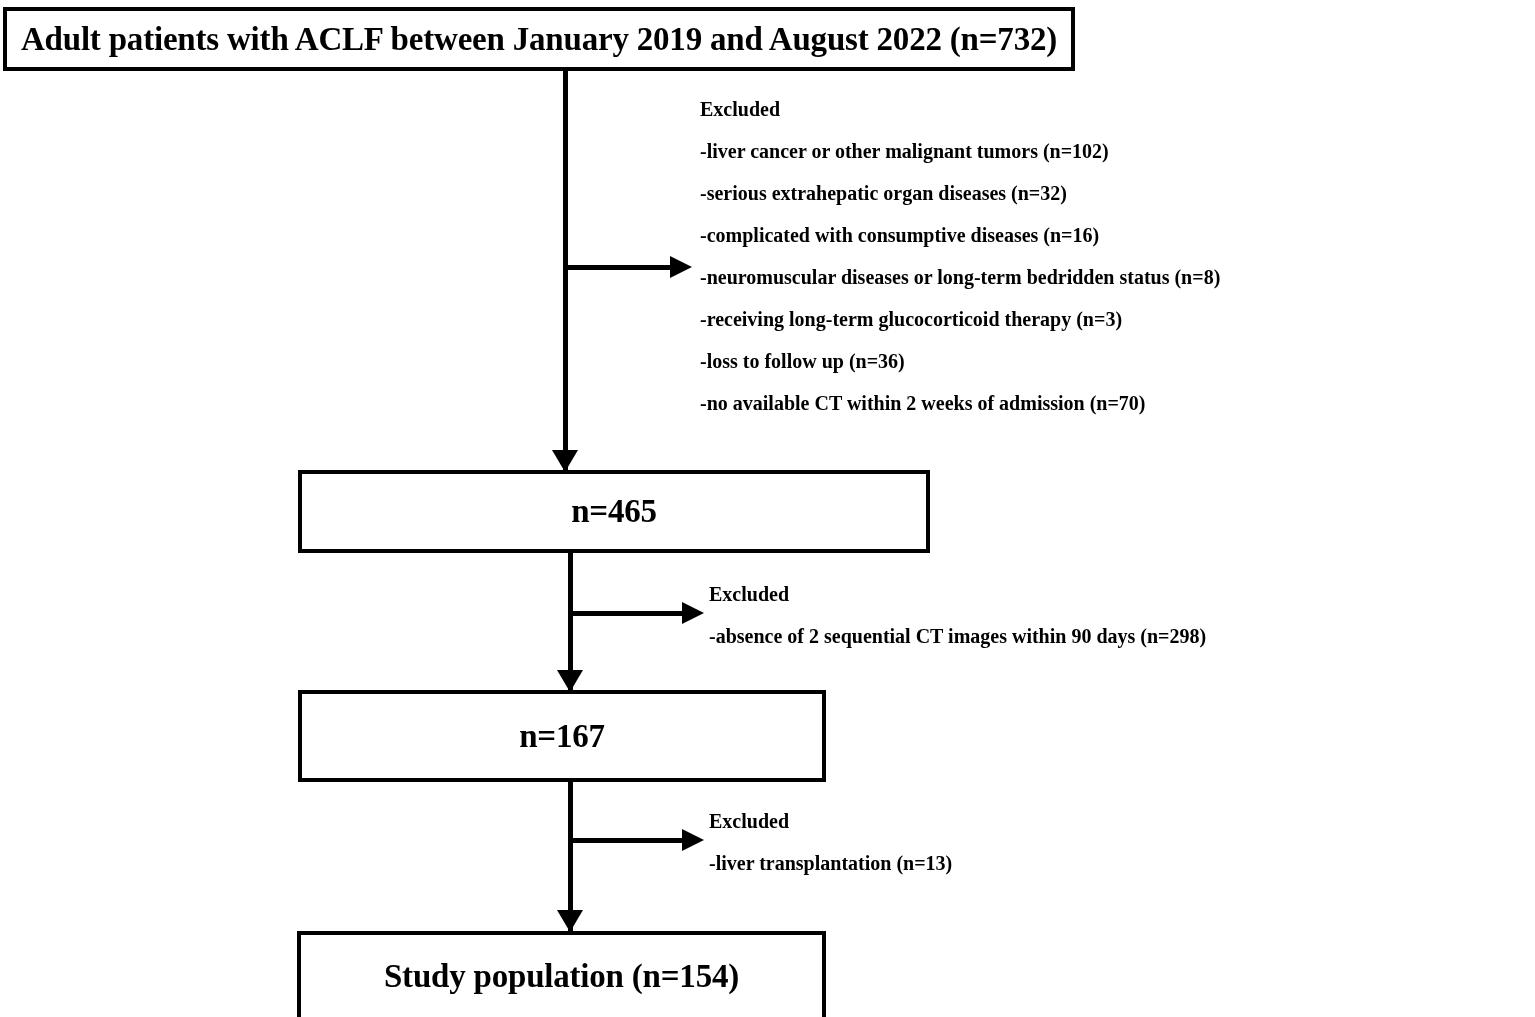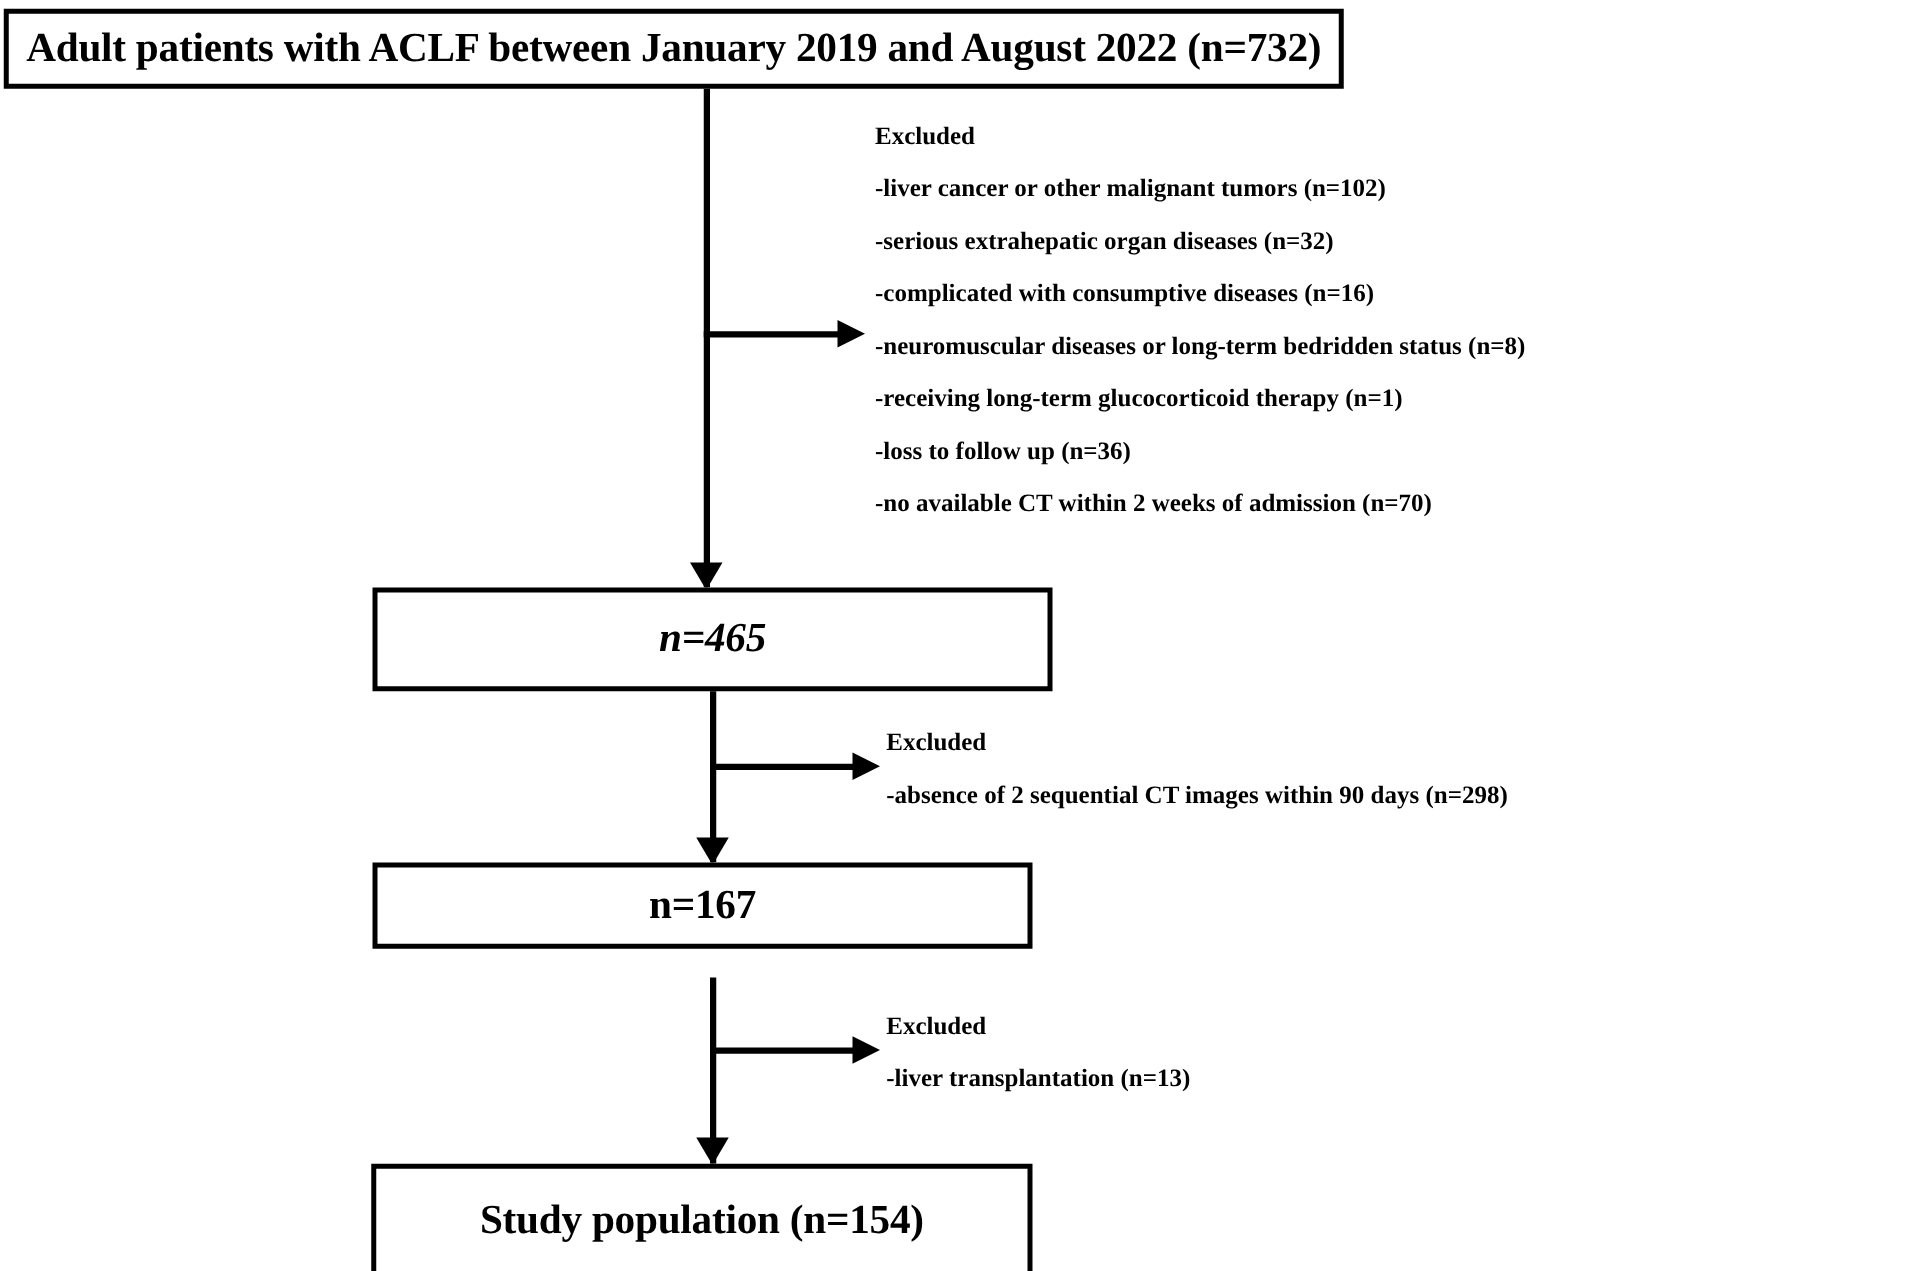--- a/index.html
+++ b/index.html
@@ -42,29 +42,28 @@
     left: 3px;
     top: 7px;
     width: 1072px;
     height: 64px;
   }
   #box-top .node-label { font-size: 33px; }
 
   #box-n465 {
     left: 298px;
     top: 470px;
-    width: 544px;
+    width: 632px;
     height: 83px;
-    font-style: italic;
   }
   #box-n167 {
     left: 298px;
     top: 690px;
     width: 528px;
-    height: 69px;
+    height: 92px;
   }
   #box-study {
     left: 297px;
     top: 931px;
     width: 529px;
     height: 90px;
   }
 
   
   .vline {
@@ -119,21 +118,21 @@
 
   <div class="hline" style="left:563px; top:265px; width:110px;"></div>
   <div class="arrow-right" style="left:670px; top:256px;"></div>
 
   <div class="excl-block" style="left:700px; top:88px;">
     <span class="excl-heading">Excluded</span>
     <span class="excl-item">-liver cancer or other malignant tumors (n=102)</span>
     <span class="excl-item">-serious extrahepatic organ diseases (n=32)</span>
     <span class="excl-item">-complicated with consumptive diseases (n=16)</span>
     <span class="excl-item">-neuromuscular diseases or long-term bedridden status (n=8)</span>
-    <span class="excl-item">-receiving long-term glucocorticoid therapy (n=1)</span>
+    <span class="excl-item">-receiving long-term glucocorticoid therapy (n=3)</span>
     <span class="excl-item">-loss to follow up (n=36)</span>
     <span class="excl-item">-no available CT within 2 weeks of admission (n=70)</span>
   </div>
 
   <div class="node-box" id="box-n465">
     <span class="node-label">n=465</span>
   </div>
 
   <div class="vline" style="left:568px; top:553px; height:137px;"></div>
   <div class="arrow-down" style="left:557px; top:670px;"></div>

